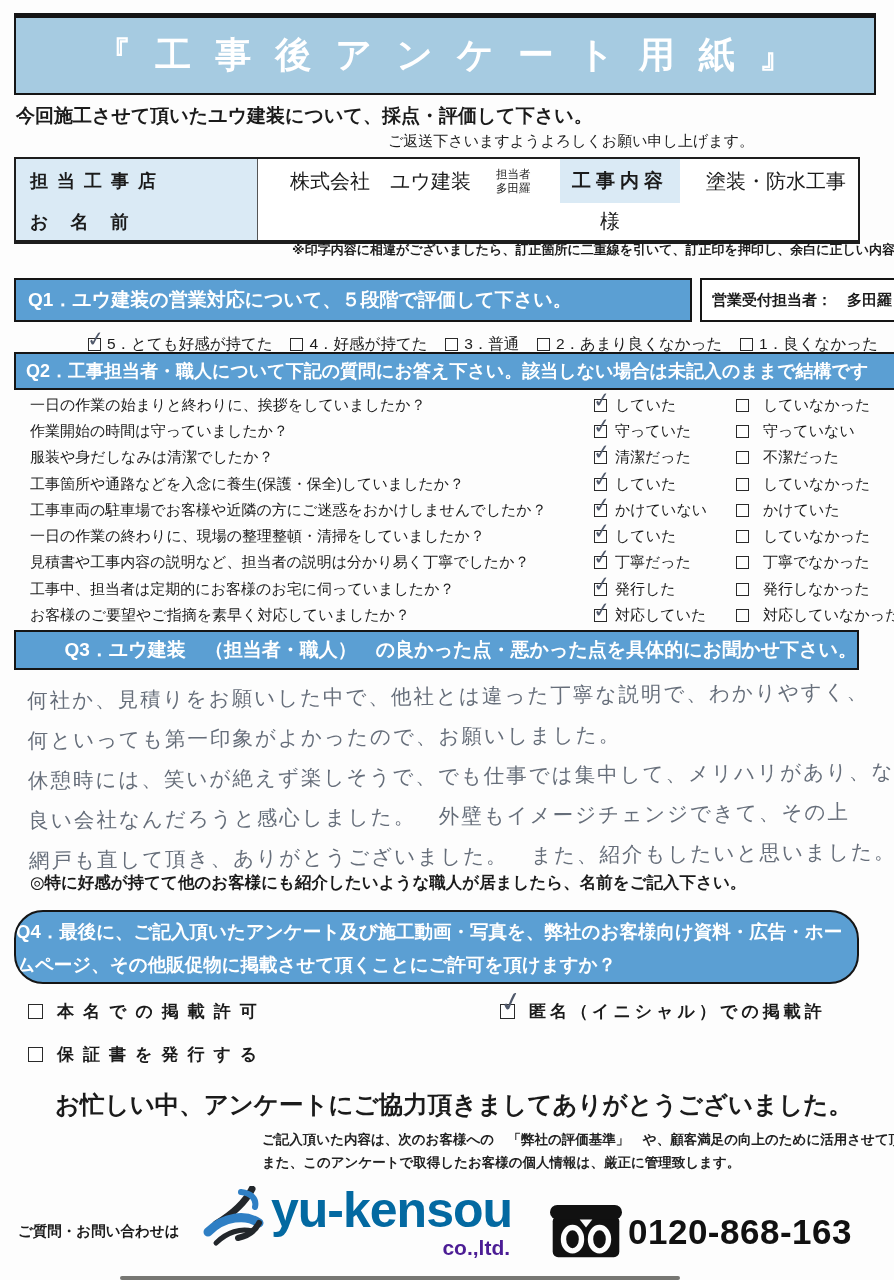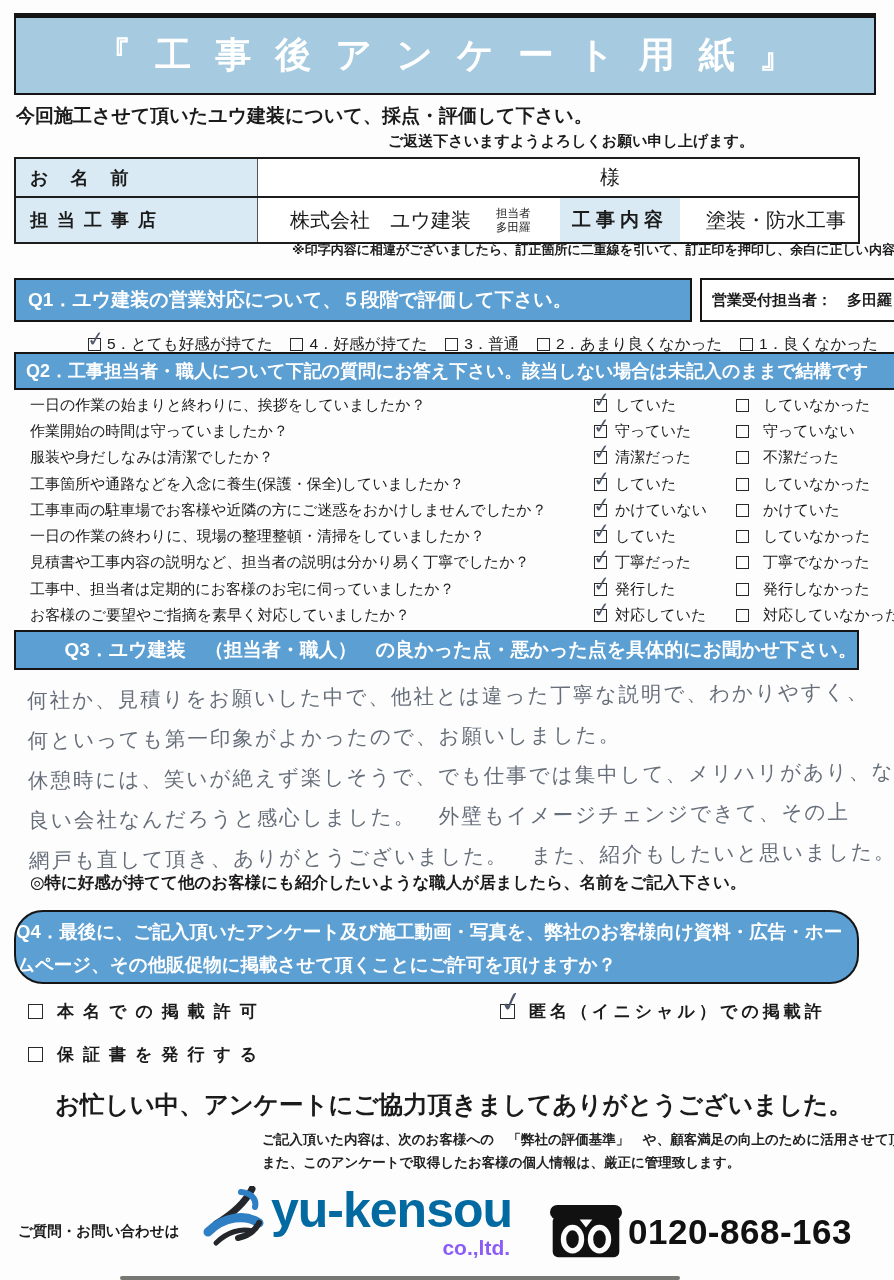--- a/index.html
+++ b/index.html
@@ -14,21 +14,21 @@
   .title-bar {
     position:absolute; left:14px; top:13px; width:862px; height:82px;
     background:#a6cbe1; border:2px solid #151515; border-top-width:5px;
     display:flex; align-items:center; justify-content:center;
   }
   .title-bar span {
     color:#ffffff; font-weight:bold; font-size:36px; letter-spacing:24px;
     text-indent:24px; white-space:nowrap;
   }
   .subtitle { position:absolute; left:16px; top:103px; font-size:19px; font-weight:bold; }
-  .return-note { position:absolute; left:388px; top:132px; font-size:15px; font-weight:bold; }
+  .return-note { position:absolute; left:388px; top:132px; font-size:15px; font-weight:normal; }
 
   
   .info-table { position:absolute; left:14px; top:157px; width:846px; border:2px solid #1d1d1d; background:#fff; }
   .it-row { display:flex; align-items:stretch; }
   .it-row.r1 { height:39px; border-bottom:2px solid #1d1d1d; }
   .it-row.r2 { height:44px; }
   .it-label {
     background:#daeaf5; border-right:1px solid #555;
     display:flex; align-items:center; padding-left:14px;
     font-weight:bold; font-size:18px; white-space:nowrap;
@@ -105,54 +105,54 @@
   
   .thanks { position:absolute; left:55px; top:1088px; font-size:24.5px; font-weight:bold; white-space:nowrap; }
   .fine-print { position:absolute; left:262px; top:1128px; font-size:13.5px; line-height:23px; color:#222; font-weight:600; white-space:nowrap; }
 
   
   .contact-label { position:absolute; left:18px; top:1222px; font-size:14.5px; font-weight:bold; }
   .logo-group { position:absolute; left:203px; top:1186px; display:flex; align-items:flex-start; }
   .logo-mark { width:64px; height:64px; flex:none; }
   .logo-texts { margin-left:4px; display:flex; flex-direction:column; align-items:flex-end; }
   .logo-main { font-size:50px; font-weight:bold; color:#0369a1; letter-spacing:-1px; line-height:48px; }
-  .logo-sub { font-size:21px; font-weight:bold; color:#8b5cf6; margin-top:2px; margin-right:2px; }
+  .logo-sub { font-size:21px; font-weight:bold; color:#4c1d95; margin-top:2px; margin-right:2px; }
   .phone-group { position:absolute; left:550px; top:1204px; display:flex; align-items:center; gap:6px; }
   .freedial { width:72px; height:56px; flex:none; }
   .phone-number { font-size:35px; font-weight:bold; color:#111; letter-spacing:0.5px; }
 
   .scan-artifact { position:absolute; left:120px; bottom:0; width:560px; height:4px; background:#4a4a44; opacity:.75; border-radius:2px; }
 </style>
 </head>
 <body>
 
 <div id="page">
 
   <div class="title-bar">
     <span>『工事後アンケート用紙』</span>
   </div>
   <div class="subtitle">今回施工させて頂いたユウ建装について、採点・評価して下さい。</div>
   <div class="return-note">ご返送下さいますようよろしくお願い申し上げます。</div>
 
   <div class="info-table">
-    <div class="it-row r1">
-      <div class="it-label name-label">お名前</div>
-      <div class="name-content">
-        <span class="name-suffix">様</span>
-      </div>
-    </div>
     <div class="it-row r2">
       <div class="it-label store-label">担当工事店</div>
       <div class="store-value">株式会社　ユウ建装</div>
       <div class="staff-mini">
         <span>担当者</span>
         <span>多田羅</span>
       </div>
       <div class="work-label">工事内容</div>
       <div class="work-value">塗装・防水工事</div>
+    </div>
+    <div class="it-row r1">
+      <div class="it-label name-label">お名前</div>
+      <div class="name-content">
+        <span class="name-suffix">様</span>
+      </div>
     </div>
   </div>
   <div class="correction-note">※印字内容に相違がございましたら、訂正箇所に二重線を引いて、訂正印を押印し、余白に正しい内容をお書き下さい。</div>
 
   <div class="sec-header q1-header">Q1．ユウ建装の営業対応について、５段階で評価して下さい。</div>
   <div class="q1-staffbox">営業受付担当者：　多田羅</div>
   <div class="q1-options">
     <div class="q1-opt">
       <span class="cb checked">
           <i class="tick">✓</i>

